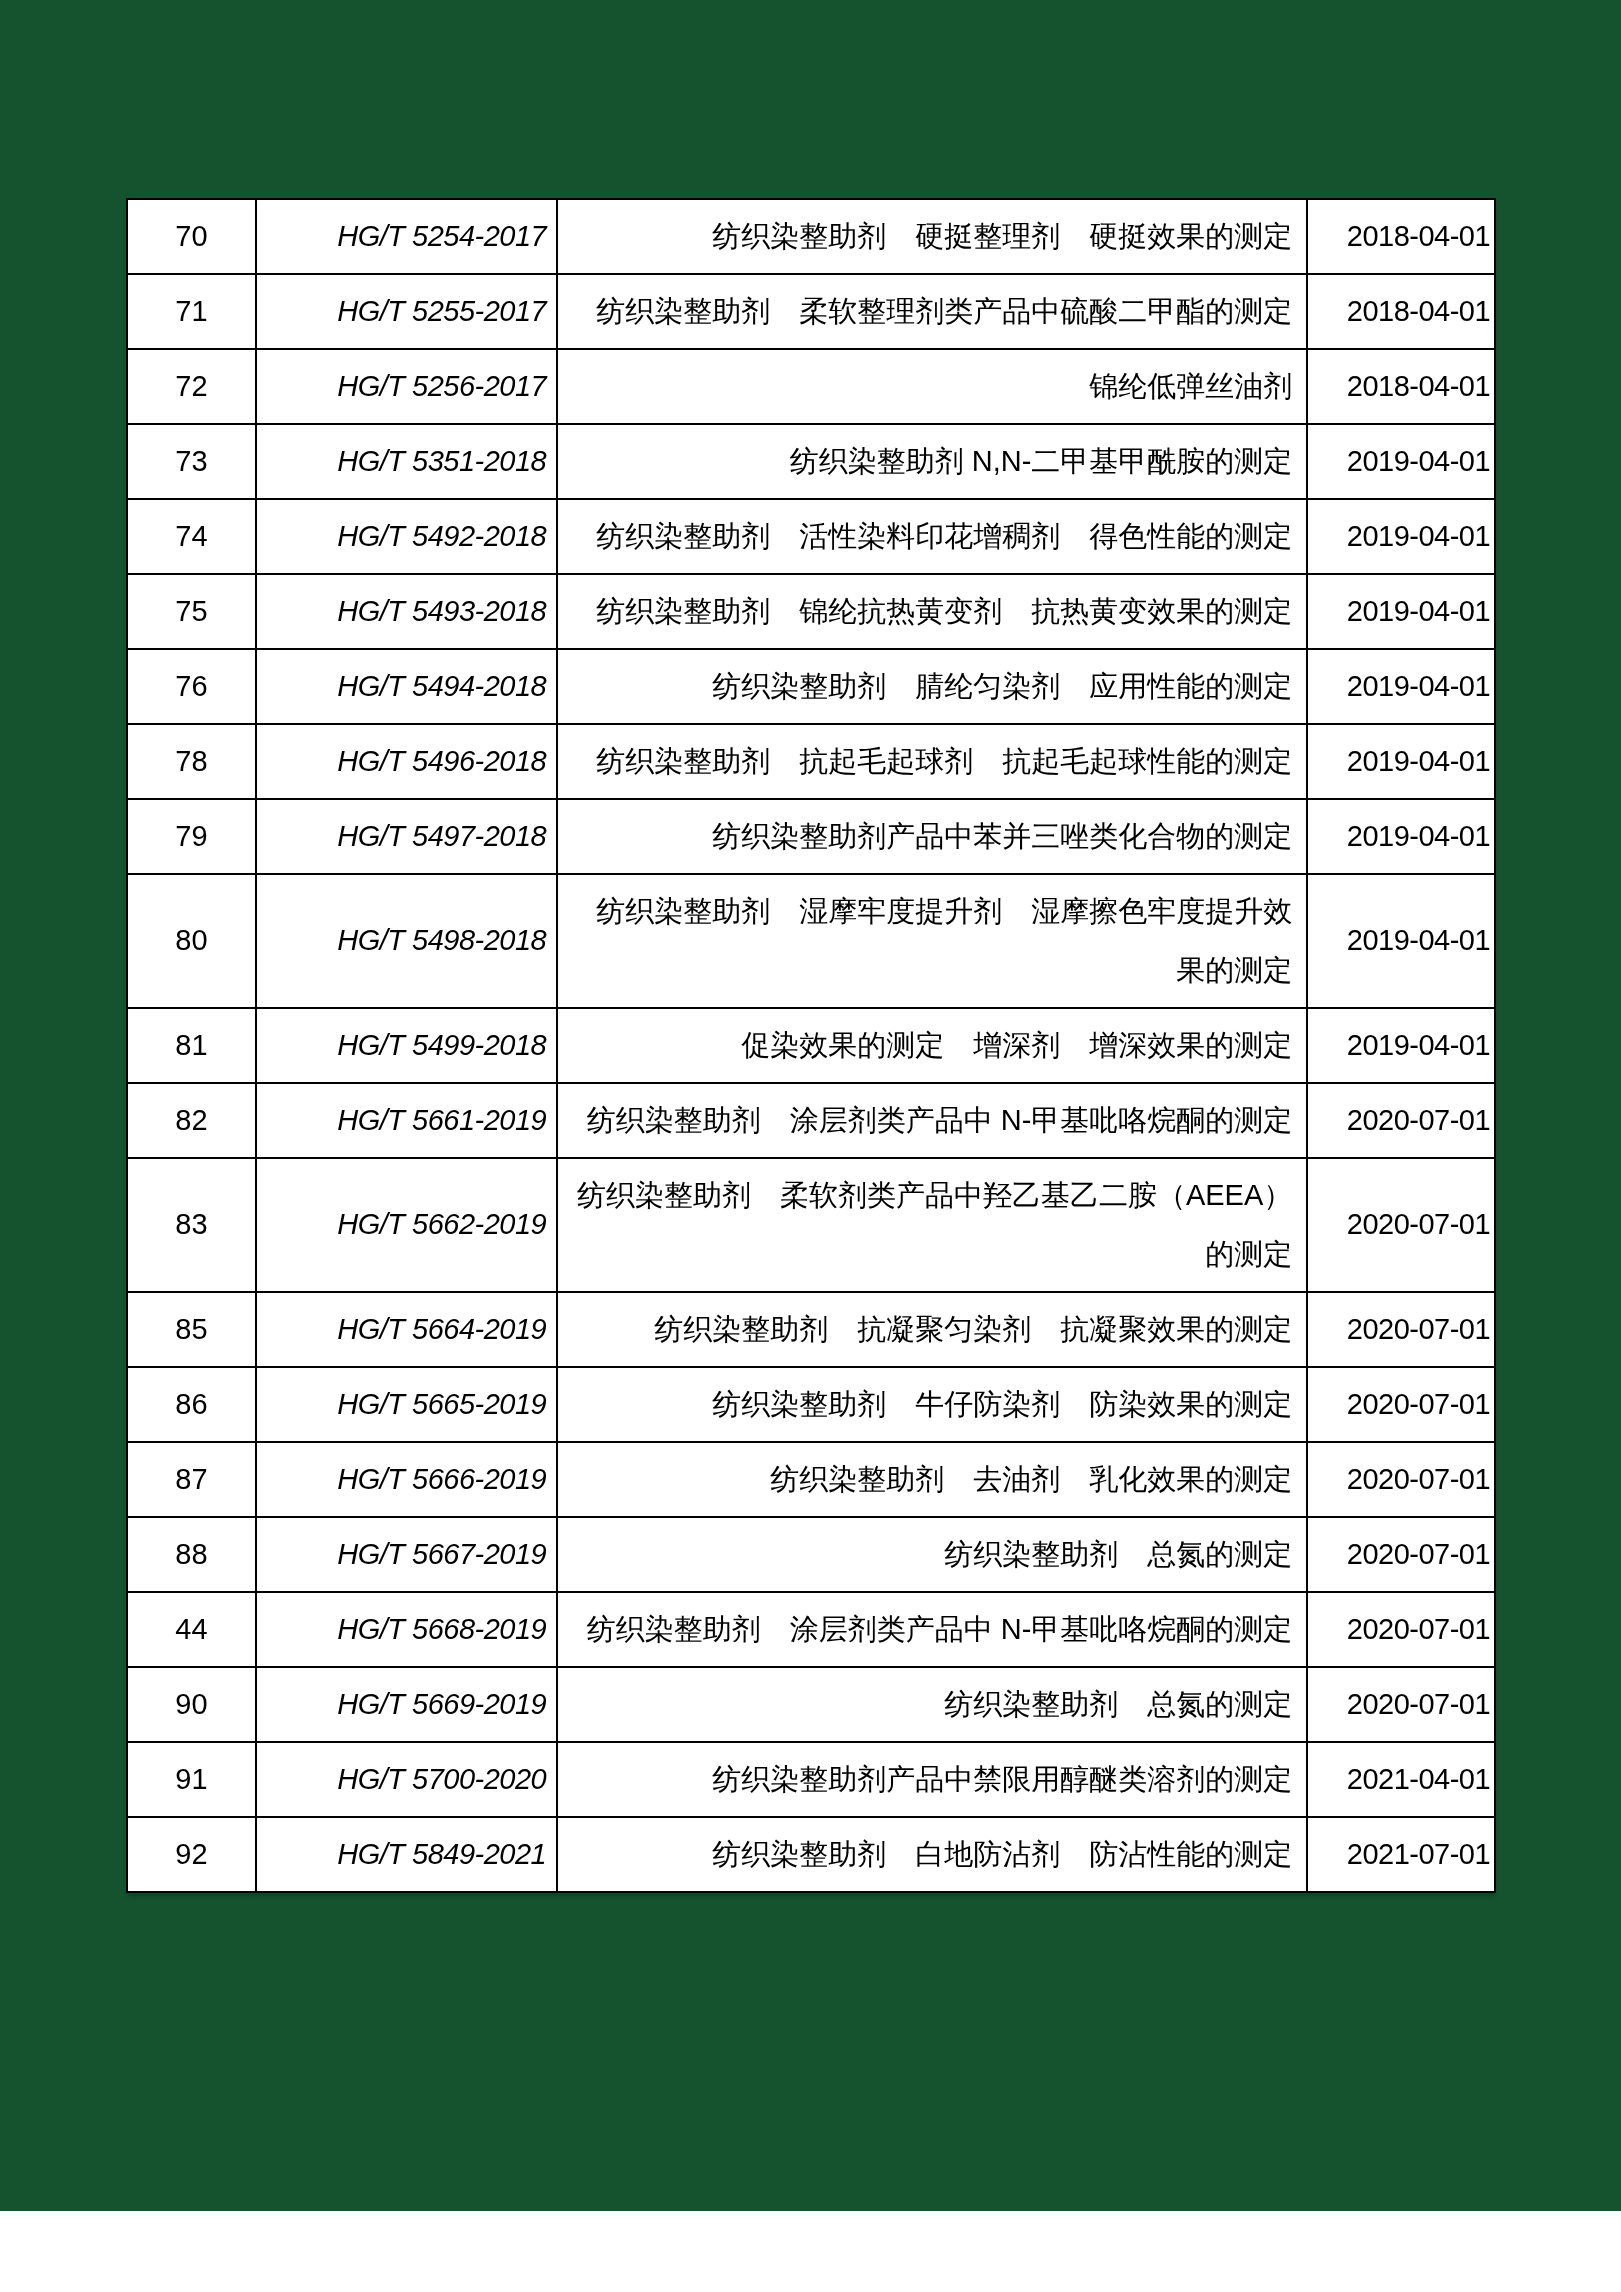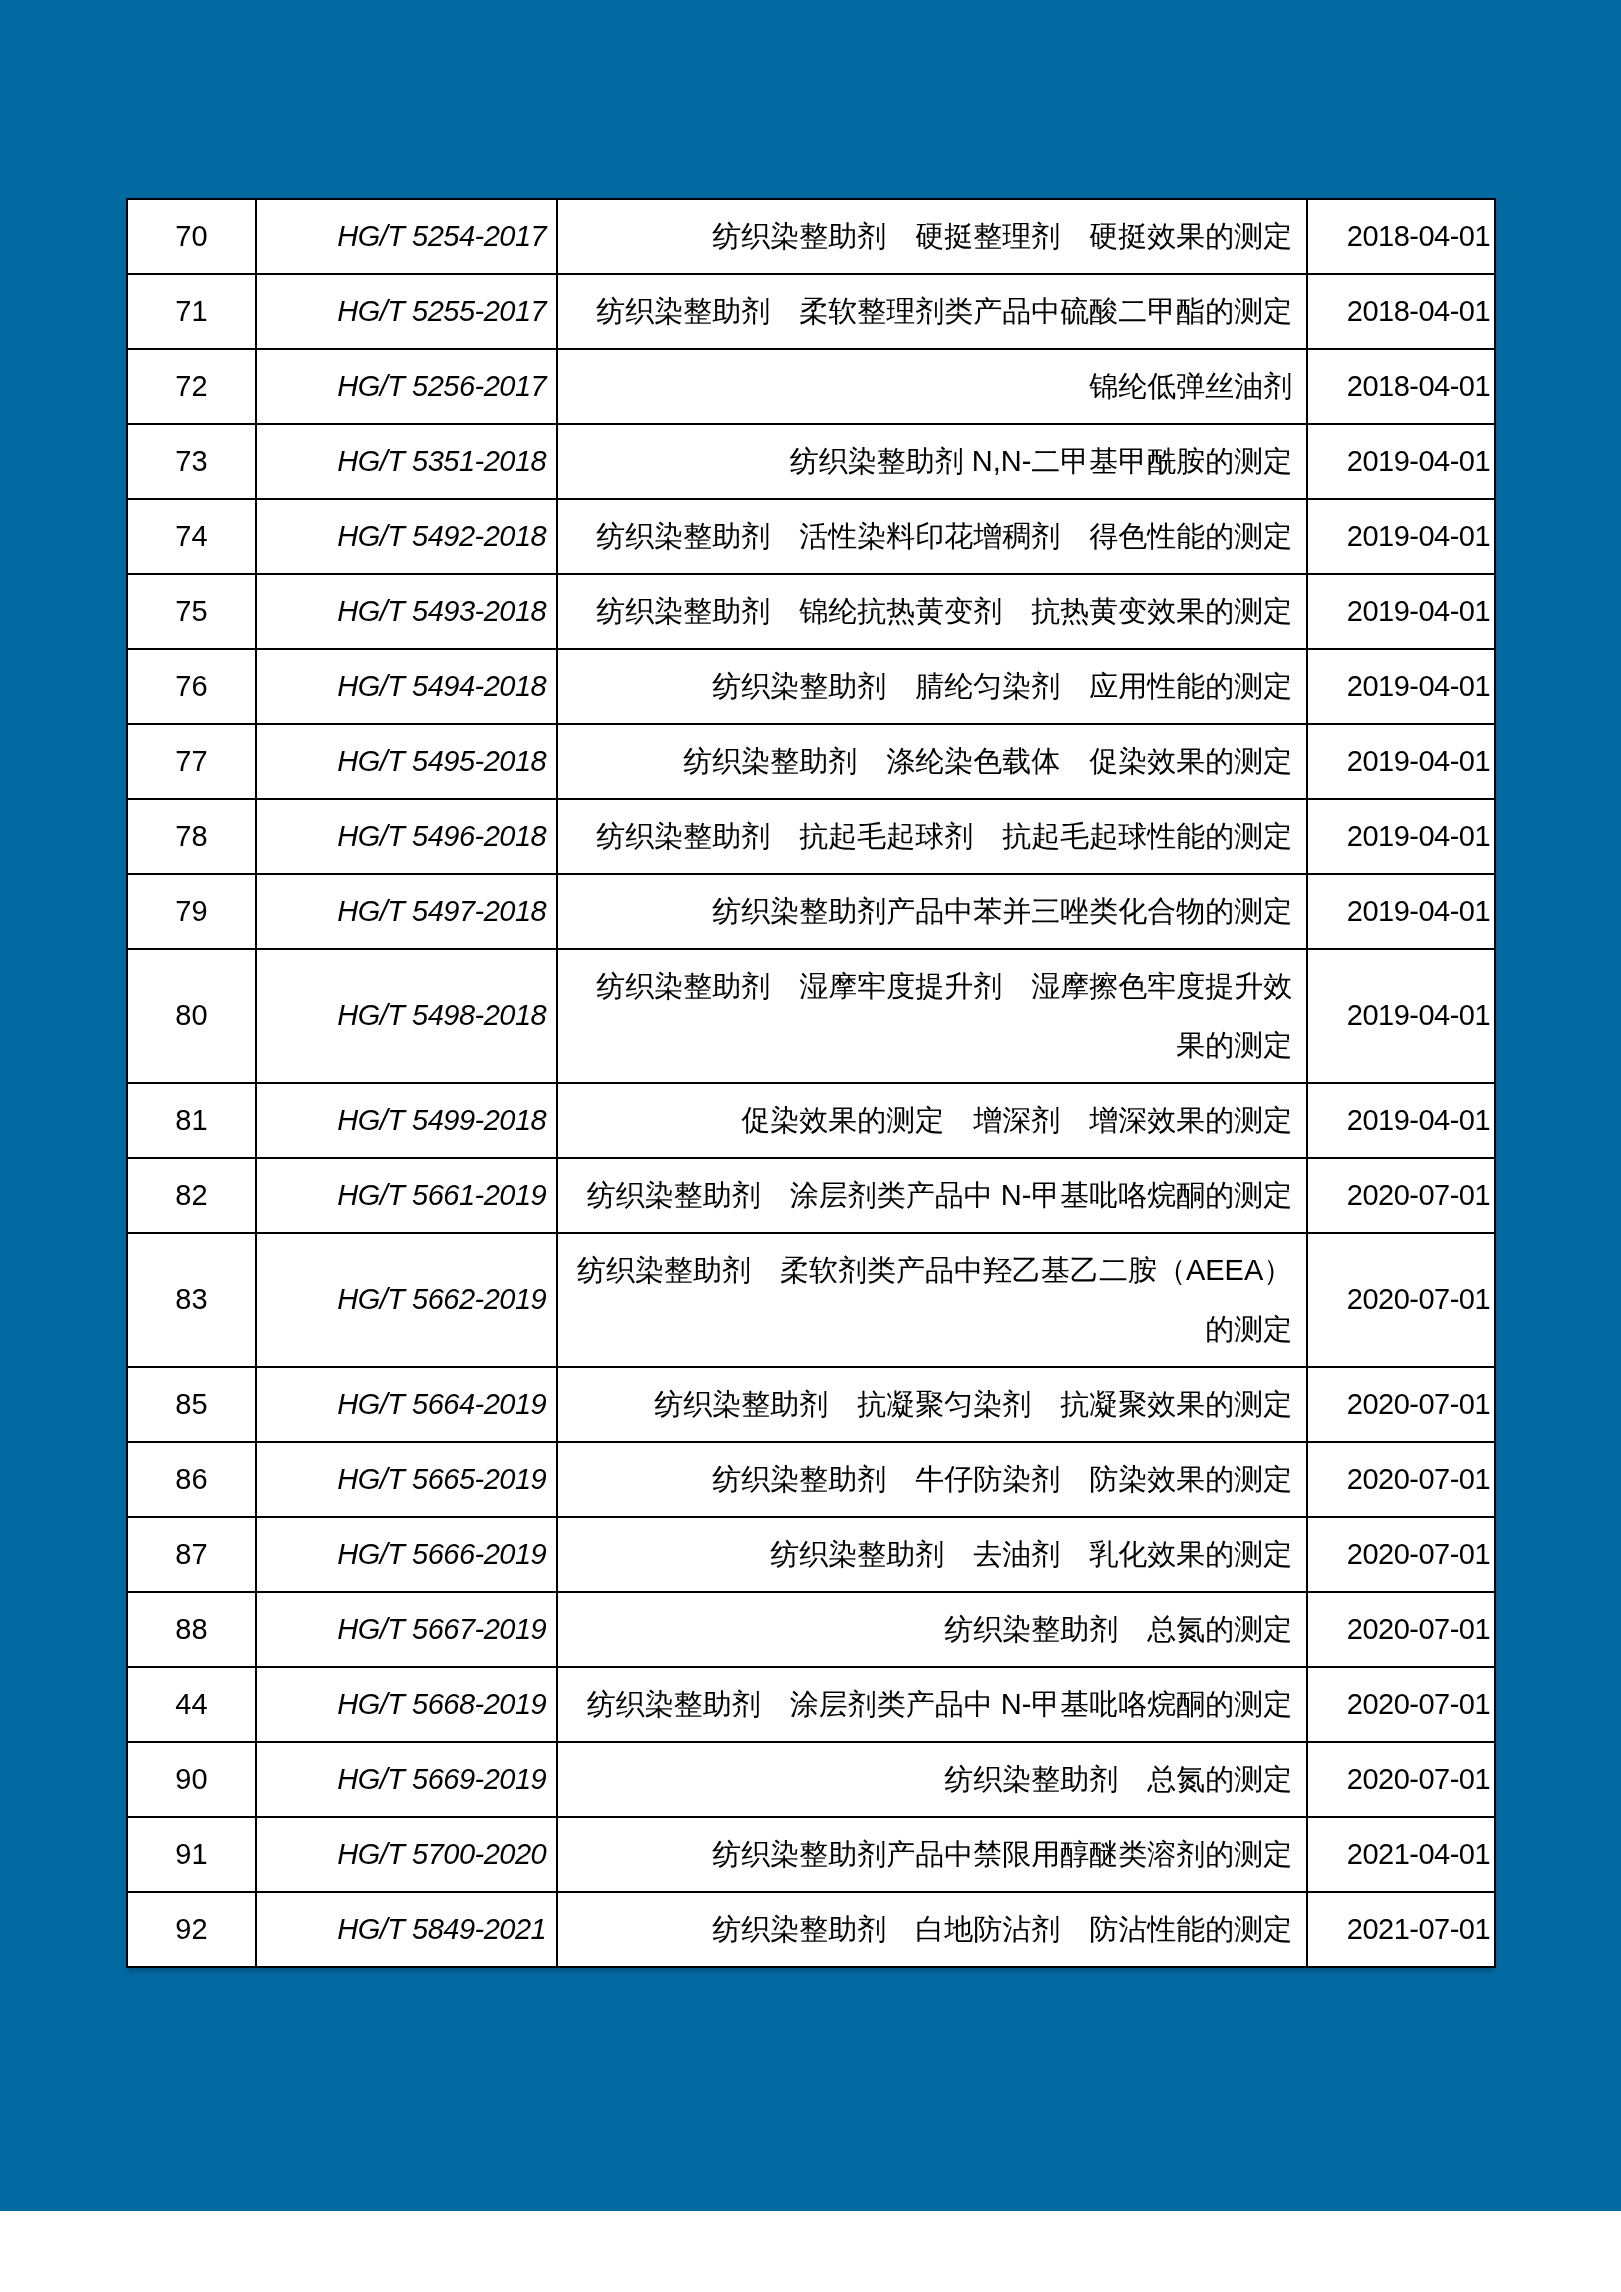--- a/index.html
+++ b/index.html
@@ -4,21 +4,21 @@
 <style>
   html, body {
     margin: 0;
     padding: 0;
     background: #ffffff;
   }
   .page {
     position: relative;
     width: 1621px;
     height: 2211px;
-    background: #0369a1;
+    background: #14532d;
     overflow: hidden;
     font-family: "Liberation Sans", sans-serif;
   }
   table.standards {
     position: absolute;
     left: 126px;
     top: 198px;
     width: 1368px;
     border-collapse: collapse;
     table-layout: fixed;
@@ -107,26 +107,20 @@
     <td class="col-title">纺织染整助剂　锦纶抗热黄变剂　抗热黄变效果的测定</td>
     <td class="col-date">2019-04-01</td>
   </tr>
         <tr>
     <td class="col-no">76</td>
     <td class="col-code">HG/T 5494-2018</td>
     <td class="col-title">纺织染整助剂　腈纶匀染剂　应用性能的测定</td>
     <td class="col-date">2019-04-01</td>
   </tr>
         <tr>
-    <td class="col-no">77</td>
-    <td class="col-code">HG/T 5495-2018</td>
-    <td class="col-title">纺织染整助剂　涤纶染色载体　促染效果的测定</td>
-    <td class="col-date">2019-04-01</td>
-  </tr>
-        <tr>
     <td class="col-no">78</td>
     <td class="col-code">HG/T 5496-2018</td>
     <td class="col-title">纺织染整助剂　抗起毛起球剂　抗起毛起球性能的测定</td>
     <td class="col-date">2019-04-01</td>
   </tr>
         <tr>
     <td class="col-no">79</td>
     <td class="col-code">HG/T 5497-2018</td>
     <td class="col-title">纺织染整助剂产品中苯并三唑类化合物的测定</td>
     <td class="col-date">2019-04-01</td>

